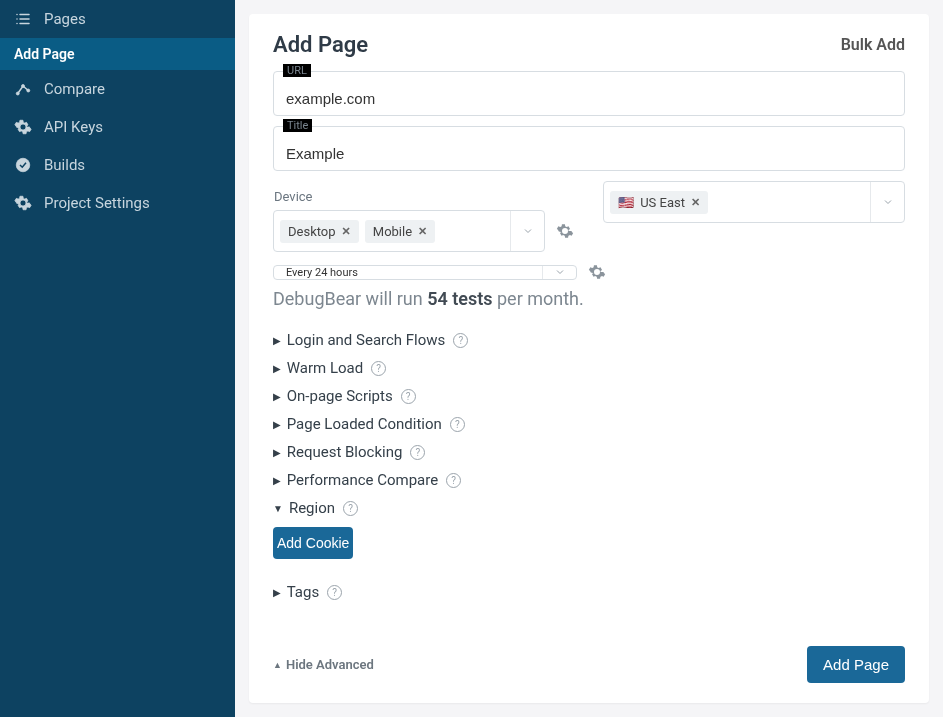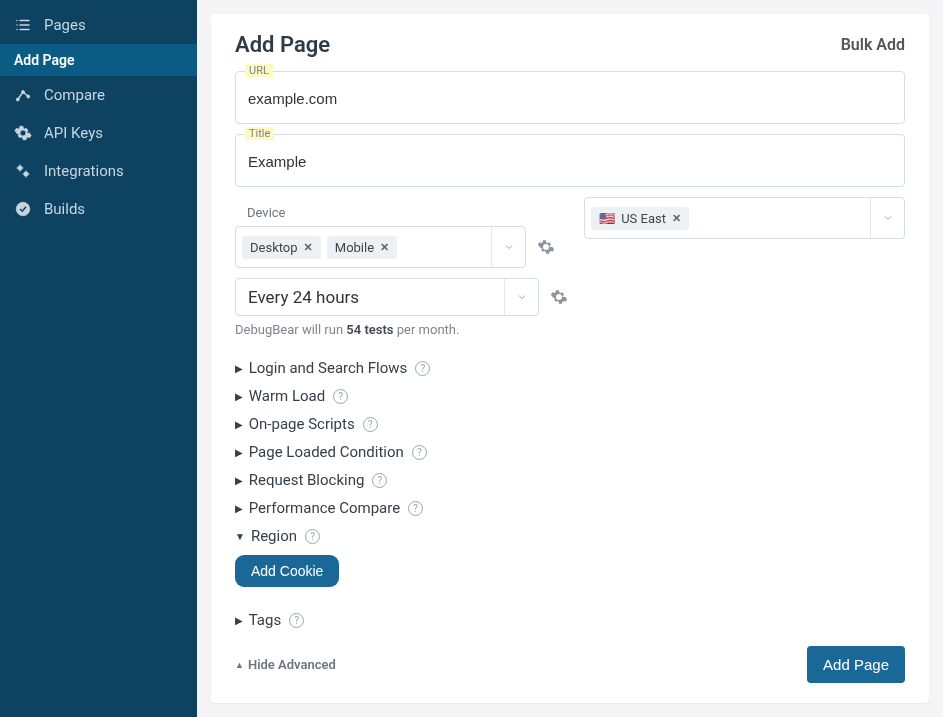--- a/index.html
+++ b/index.html
@@ -8,26 +8,25 @@
   background: #f5f5f7;
   display: flex;
   width: 943px;
   height: 717px;
   overflow: hidden;
   color: #333;
 }
 
 
 .sidebar {
-  width: 197px;
+  width: 235px;
   background: #0d4261;
   color: #c7d5de;
   display: flex;
   flex-direction: column;
-  padding-top: 6px;
 }
 .sidebar-item {
   display: flex;
   align-items: center;
   gap: 12px;
   padding: 10px 14px;
   font-size: 15px;
   cursor: pointer;
 }
 .sidebar-item .icon { width: 18px; height: 18px; display:flex; align-items:center; justify-content:center; }
@@ -69,41 +68,41 @@
 
 
 .fl-group {
   position: relative;
   margin-bottom: 10px;
 }
 .fl-group input {
   width: 100%;
   border: 1px solid #d7dde2;
   border-radius: 4px;
-  padding: 18px 12px 16px 12px;
+  padding: 18px 12px 8px 12px;
   font-size: 15px;
   color: #333;
 }
 .fl-label {
   position: absolute;
   top: -7px;
   left: 10px;
-  background: #fef9c3;
+  background: #000000;
   padding: 0 4px;
   font-size: 11px;
   color: #7a858f;
 }
 
 .row { display: flex; gap: 28px; }
 .col { flex: 1; }
 
 .section-label {
   font-size: 13px;
   color: #6b7680;
-  margin: 8px 0 6px 12px;
+  margin: 8px 0 6px 1px;
 }
 
 
 .select-row { display: flex; align-items: center; gap: 10px; }
 .multiselect {
   flex: 1;
   border: 1px solid #d7dde2;
   border-radius: 4px;
   display: flex;
   align-items: center;
@@ -137,29 +136,29 @@
   color: #8b949c;
   cursor: pointer;
   width: 20px; height: 20px; display:flex; align-items:center; justify-content:center;
 }
 .gear-btn svg { width: 18px; height: 18px; fill: #8b949c; }
 
 .plain-select {
   flex: 1;
   border: 1px solid #d7dde2;
   border-radius: 4px;
-  padding: 8px 12px;
-  font-size: 17px;
+  padding: 0 12px;
+  font-size: 11px;
   color: #333;
   position: relative;
   background: #fff;
 }
 
 .hint {
-  font-size: 13px;
+  font-size: 18px;
   color: #7d8790;
   margin-top: 6px;
 }
 .hint b { color: #414a53; font-weight: 600; }
 
 .adv-list { margin-top: 22px; display:flex; flex-direction:column; gap: 10px; }
 .adv-row {
   display: flex;
   align-items: center;
   gap: 6px;
@@ -180,22 +179,22 @@
   justify-content: center;
   font-size: 10px;
   color: #9ba4ac;
   margin-left: 2px;
 }
 
 .btn-primary {
   background: #1a6898;
   color: #fff;
   border: none;
-  border-radius: 9px;
-  padding: 8px 16px;
+  border-radius: 4px;
+  padding: 8px 4px;
   font-size: 14px;
   cursor: pointer;
   align-self: flex-start;
 }
 
 .footer {
   margin-top: auto;
   display: flex;
   justify-content: space-between;
   align-items: center;
@@ -254,41 +253,39 @@
 
   <div class="sidebar-item">
     <span class="icon">
       <svg viewBox="0 0 24 24">
           <path d="M12 8a4 4 0 100 8 4 4 0 000-8zm9 4a7 7 0 01-.1 1.2l2 1.6-2 3.4-2.4-1a7.4 7.4 0 01-2 1.2l-.4 2.6h-4l-.4-2.6a7.4 7.4 0 01-2-1.2l-2.4 1-2-3.4 2-1.6A7 7 0 013 12a7 7 0 01.1-1.2l-2-1.6 2-3.4 2.4 1a7.4 7.4 0 012-1.2L7.9 3h4l.4 2.6a7.4 7.4 0 012 1.2l2.4-1 2 3.4-2 1.6c.1.4.1.8.1 1.2z"></path>
         </svg>
     </span>
     <span>API Keys</span>
   </div>
 
-  <div class="sidebar-item">
-    <span class="icon">
-      <svg viewBox="0 0 24 24">
-          <circle cx="8" cy="8" r="3"></circle>
-          <circle cx="16" cy="16" r="3"></circle>
-          <path fill="none" stroke-width="1" d="M8 3v2M8 11v2M3 8h2M11 8h2M16 11v2M16 19v2M11 16h2M19 16h2"></path>
-        </svg>
-    </span>
-    <span>Integrations</span>
-  </div>
 
   <div class="sidebar-item">
     <span class="icon">
       <svg viewBox="0 0 24 24">
           <circle cx="12" cy="12" r="9"></circle>
           <path fill="none" stroke="#0d4261" stroke-width="2" d="M8 12l3 3 5-6"></path>
         </svg>
     </span>
     <span>Builds</span>
   </div>
 
+  <div class="sidebar-item">
+    <span class="icon">
+      <svg viewBox="0 0 24 24">
+          <path d="M12 8a4 4 0 100 8 4 4 0 000-8zm9 4a7 7 0 01-.1 1.2l2 1.6-2 3.4-2.4-1a7.4 7.4 0 01-2 1.2l-.4 2.6h-4l-.4-2.6a7.4 7.4 0 01-2-1.2l-2.4 1-2-3.4 2-1.6A7 7 0 013 12a7 7 0 01.1-1.2l-2-1.6 2-3.4 2.4 1a7.4 7.4 0 012-1.2L7.9 3h4l.4 2.6a7.4 7.4 0 012 1.2l2.4-1 2 3.4-2 1.6c.1.4.1.8.1 1.2z"></path>
+        </svg>
+    </span>
+    <span>Project Settings</span>
+  </div>
 
 </nav>
 
 <main class="main">
   <div class="card">
 
     <div class="card-header">
       <h1 class="card-title">Add Page</h1>
       <a class="bulk-link">Bulk Add</a>
     </div>

